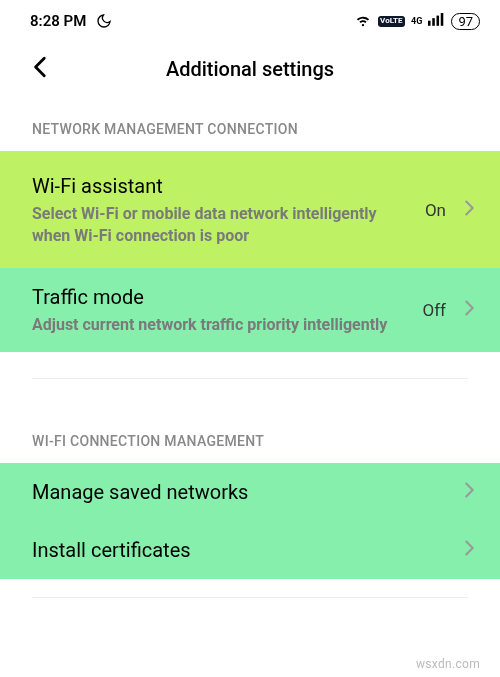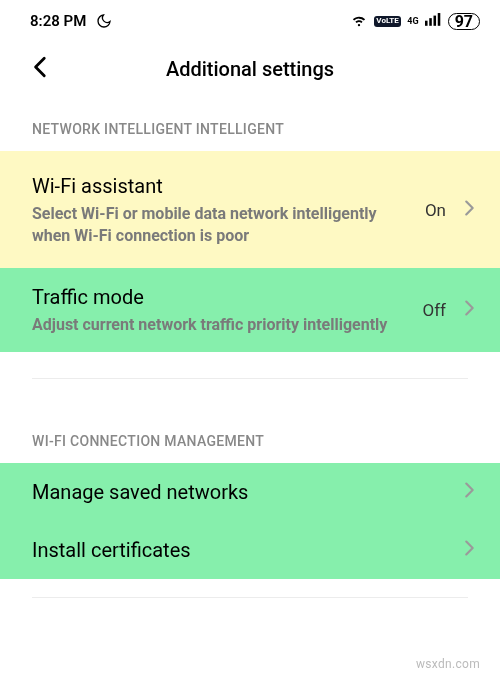--- a/index.html
+++ b/index.html
@@ -22,22 +22,22 @@
       font-size: 15px;
       font-weight: 600;
     }
     .status-left { display: flex; align-items: center; gap: 10px; justify-content: center; }
     .status-right { display: flex; align-items: center; gap: 6px; }
     .moon { width: 16px; height: 16px; display: inline-block; }
     .batt {
       border: 1.6px solid #000;
       border-radius: 10px;
       padding: 1px 6px;
-      font-size: 16px;
-      font-weight: 700;
+      font-size: 13px;
+      font-weight: 400;
       line-height: 13px;
     }
     .lte {
       background: #0f172a;
       color: #fff;
       font-size: 8px;
       font-weight: 700;
       border-radius: 3px;
       padding: 1.5px 2.5px;
       line-height: 1;
@@ -73,21 +73,21 @@
     .section-header.first { padding-top: 8px; }
     .section-header.gap { padding-top: 54px; }
     
     .row {
       display: flex;
       align-items: center;
       padding: 16px 20px 16px 32px;
       gap: 12px;
       background: #86efac;
     }
-    .row.highlight { background: #fef9c3; padding-top: 22px; padding-bottom: 22px;}
+    .row.highlight { background: #bef264; padding-top: 22px; padding-bottom: 22px;}
     .row-main { flex: 1; min-width: 0; }
     .row-title { font-size: 20px; color: #000; line-height: 1.3; }
     .row-sub { font-size: 16px; color: #7a7a7a; margin-top: 4px; line-height: 1.35; max-width: 360px; font-weight: bold;}
     .row-val { font-size: 17px; color: #333; }
     .chev { flex-shrink: 0; }
     .divider {
       height: 1px;
       background: #ececec;
       margin: 0 32px;
     }
@@ -135,21 +135,21 @@
 
 <div class="header">
   <button class="back-btn">
     <svg viewBox="0 0 24 24" width="26" height="26" fill="none" stroke="#000" stroke-width="2.6" stroke-linecap="round" stroke-linejoin="round">
       <polyline points="15 4 7 12 15 20"></polyline>
     </svg>
   </button>
   <div class="title">Additional settings</div>
 </div>
 
-<div class="section-header first">NETWORK INTELLIGENT INTELLIGENT</div>
+<div class="section-header first">NETWORK MANAGEMENT CONNECTION</div>
 
 <div class="row highlight">
   <div class="row-main">
     <div class="row-title">Wi-Fi assistant</div>
     <div class="row-sub">Select Wi-Fi or mobile data network intelligently when Wi-Fi connection is poor</div>
   </div>
   <div class="row-val">On</div>
   <span class="chev">
     <svg viewBox="0 0 24 24" width="22" height="22" fill="none" stroke="#9a9a9a" stroke-width="2.4" stroke-linecap="round" stroke-linejoin="round">
         <polyline points="9 5 16 12 9 19"></polyline>

